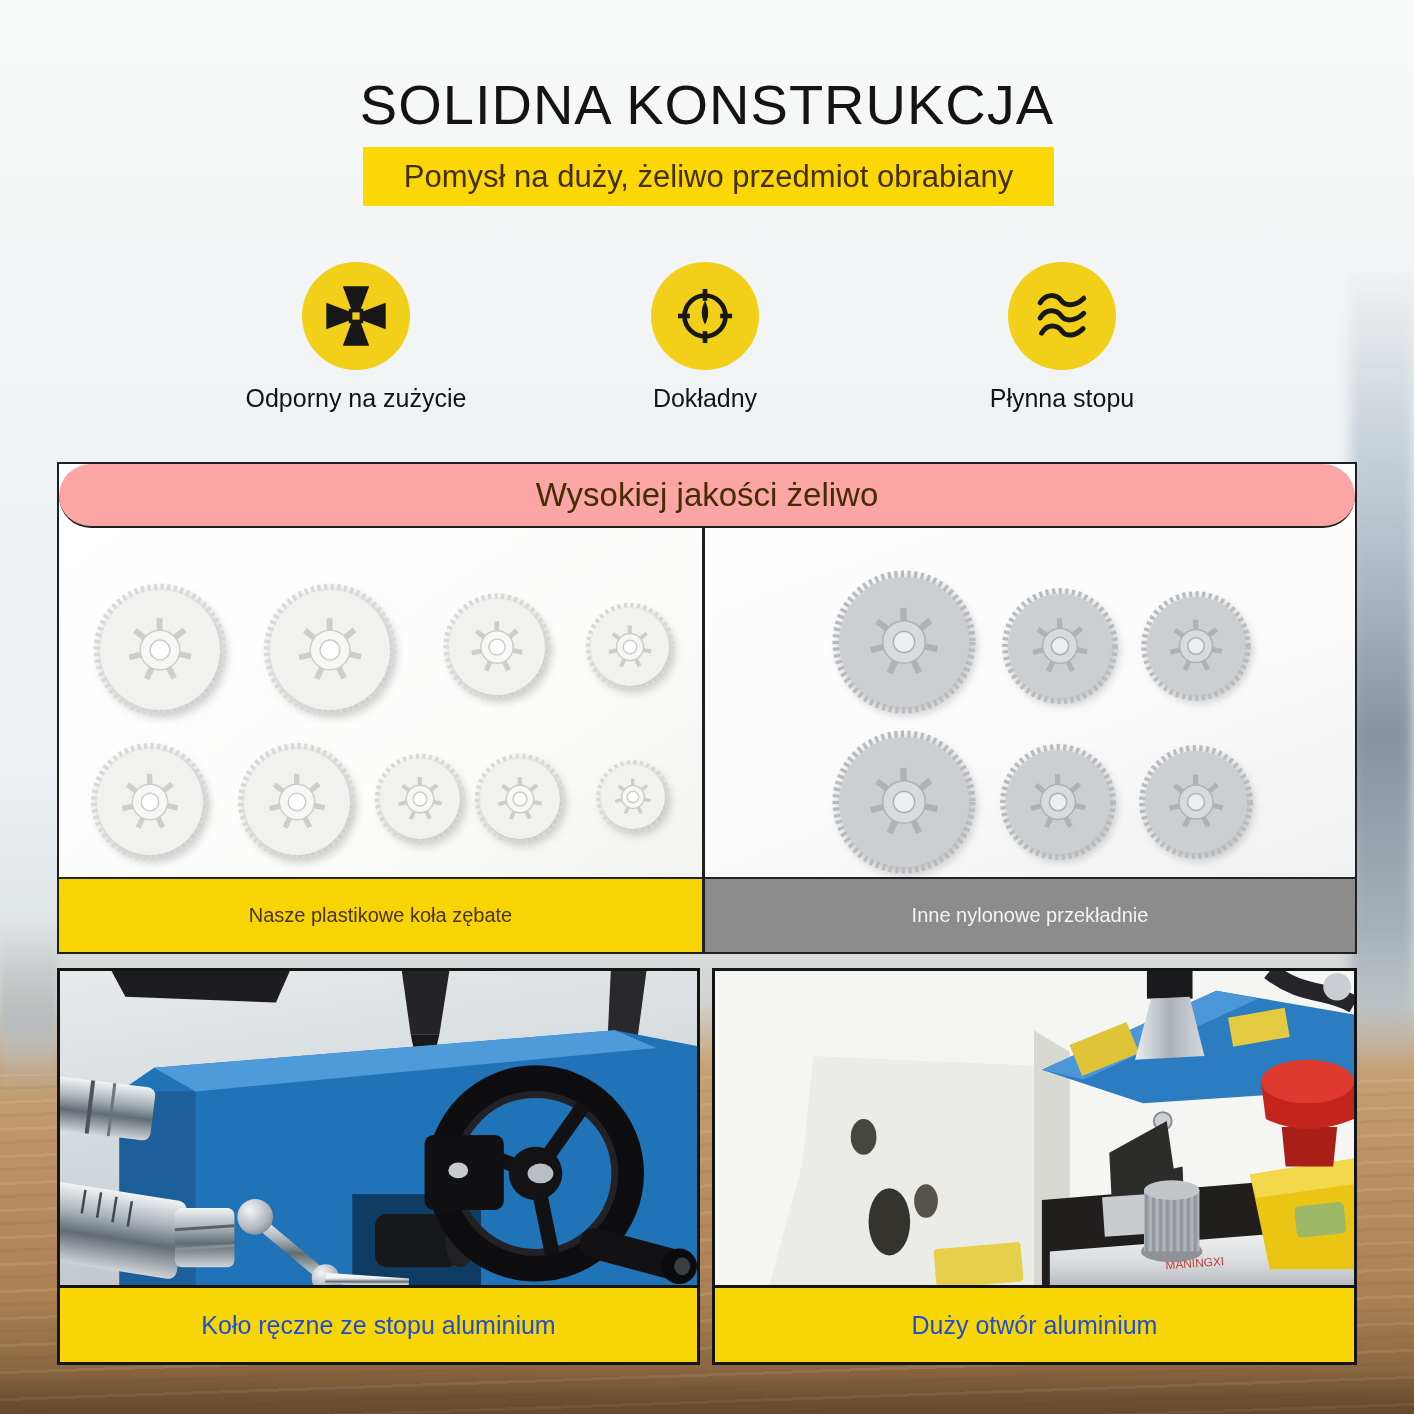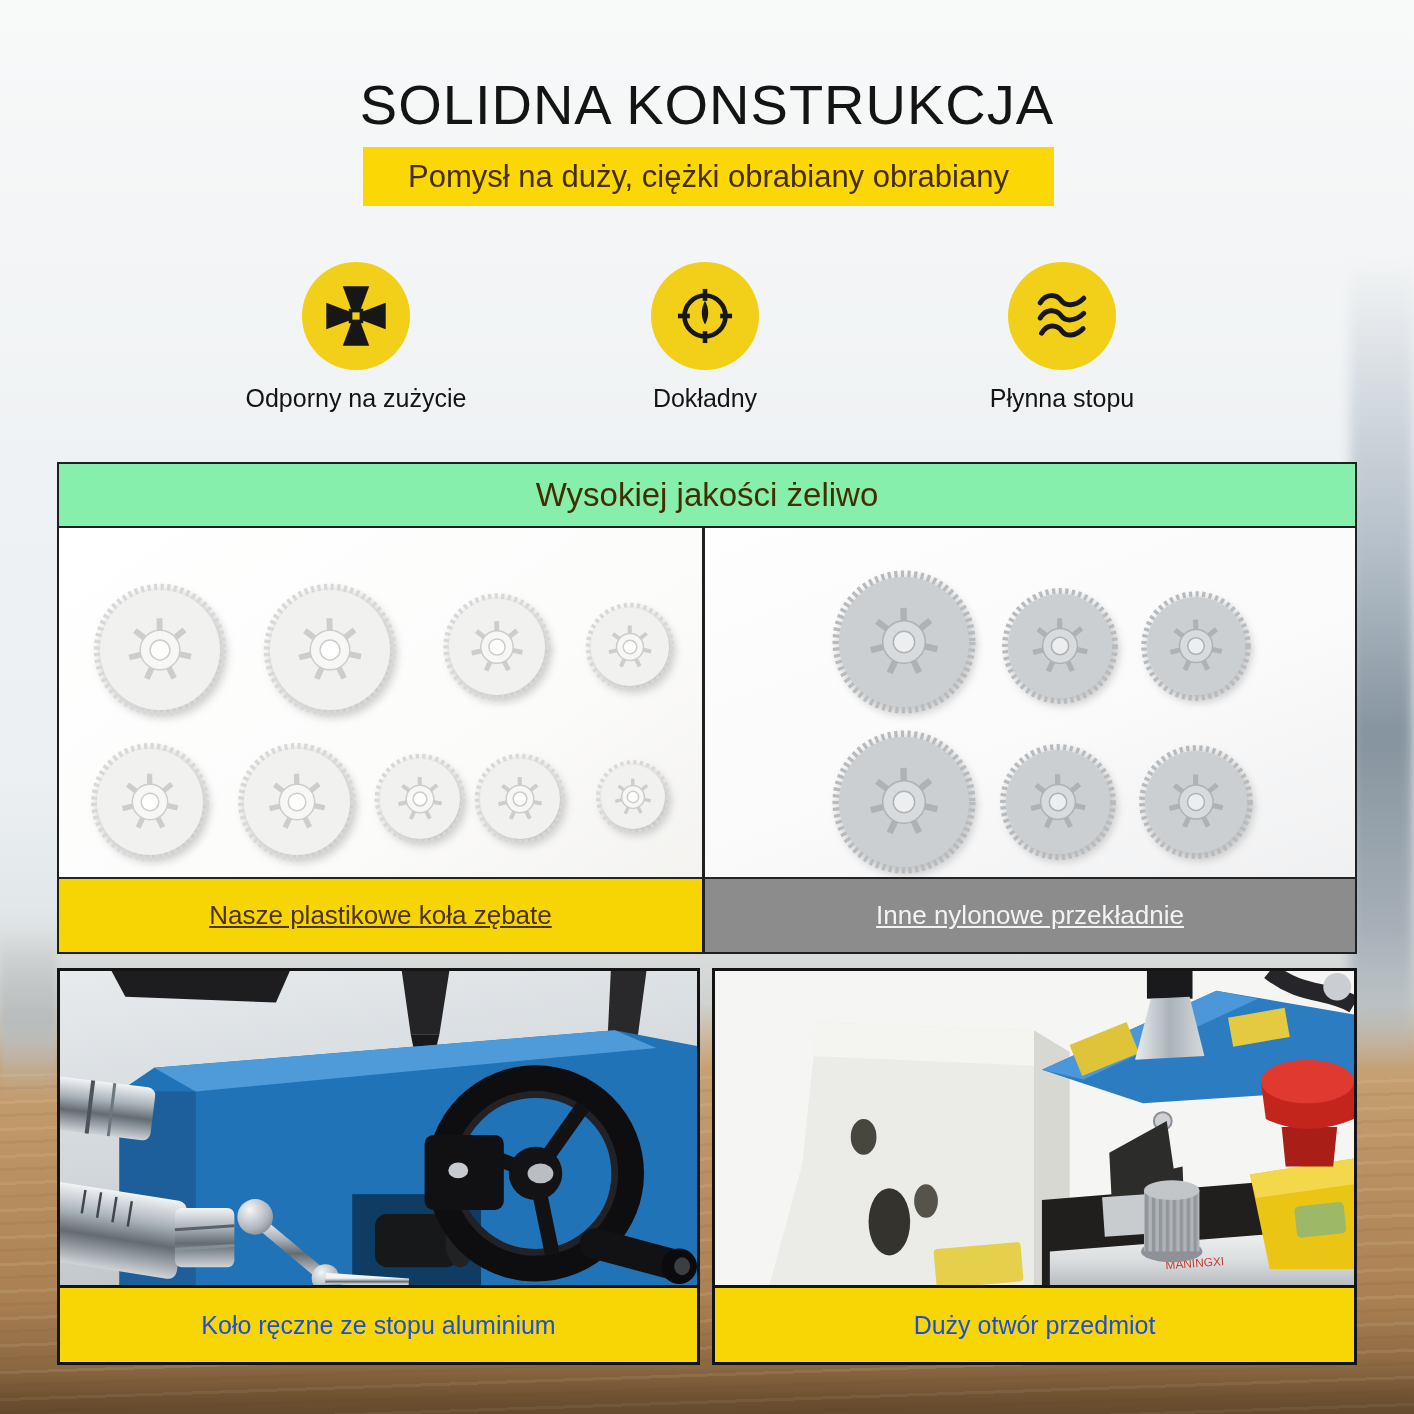--- a/index.html
+++ b/index.html
@@ -56,36 +56,35 @@
   }
   .feature .disc svg{width:66px;height:66px;display:block;}
   .feature .flabel{margin-top:14px;font-size:25px;color:#141414;}
 
   
   .quality-box{
     left:57px;top:462px;width:1300px;height:492px;box-sizing:border-box;
     border:2px solid #202020;background:#fff;display:flex;flex-direction:column;
   }
   .quality-header{
-    height:62px;flex:0 0 62px;background:#86efac;border-bottom:2px solid #202020;
+    height:62px;flex:0 0 62px;background:#fca5a5;border-bottom:2px solid #202020;
     display:flex;align-items:center;justify-content:center;
-    font-size:33px;color:#432d03;
+    font-size:33px;color:#432d03;border-radius:32px;
   }
   .quality-panels{flex:1;display:flex;min-height:0;}
   .gear-panel{position:relative;overflow:hidden;}
   .gear-panel.lp{flex:0 0 643px;border-right:3px solid #202020;
     background:linear-gradient(145deg,#ffffff 0%,#fcfcfb 55%,#f2f1ee 100%);}
   .gear-panel.rp{flex:1;
     background:linear-gradient(160deg,#fefefe 0%,#fafafb 50%,#ecedee 100%);padding-left:7px;}
   .gear-canvas{position:absolute;left:0;top:0;width:100%;height:349px;}
   .panel-caption{
     position:absolute;left:0;right:0;bottom:0;height:73px;
     border-top:2px solid #242424;display:flex;align-items:center;justify-content:center;
-    font-size:26px;
-    text-decoration:underline;
+    font-size:20px;
   }
   .panel-caption.yellow{background:#f7d404;color:#4a3408;}
   .panel-caption.gray{background:#8c8c8c;color:#f3f3f3;}
 
   
   .photo-fig{
     box-sizing:border-box;border:3px solid #141414;background:#fff;
     display:flex;flex-direction:column;margin:0;
   }
   .pf-left{left:57px;top:968px;width:643px;height:397px;}
@@ -100,21 +99,21 @@
 </style>
 </head>
 <body>
 
 <div class="abs bg-right-blur"></div>
 <div class="abs bg-left-shade"></div>
 <div class="abs bg-wood-grain"></div>
 <div class="abs bg-wood-edge"></div>
 
 <h1 class="abs page-title">SOLIDNA KONSTRUKCJA</h1>
-<div class="abs subtitle-banner">Pomysł na duży, ciężki obrabiany obrabiany</div>
+<div class="abs subtitle-banner">Pomysł na duży, żeliwo przedmiot obrabiany</div>
 
 <div class="abs feature f1">
   <div class="disc">
     <svg viewBox="0 0 100 100" aria-hidden="true">
       <g fill="#171717">
         <rect x="39" y="39" width="22" height="22"></rect>
         <polygon points="30,5 70,5 57,40 43,40"></polygon>
         <polygon points="43,60 57,60 70,95 30,95"></polygon>
         <polygon points="5,30 40,43 40,57 5,70"></polygon>
         <polygon points="95,30 95,70 60,57 60,43"></polygon>
@@ -494,14 +493,14 @@
       <path d="M540 206 L645 190 L645 216 L546 230 Z" fill="#f4d84c"></path>
       <rect x="586" y="236" width="50" height="32" rx="5" fill="#9db867" transform="rotate(-6 611 252)"></rect>
       <path d="M572 158 L628 158 L624 198 L576 198 Z" fill="#a91f18"></path>
       <path d="M551 112 L645 112 L645 150 Q598 170 556 150 Z" fill="#c3251d"></path>
       <ellipse cx="598" cy="112" rx="47" ry="22" fill="#e03a30"></ellipse>
 
       <path d="M560 0 C592 26 618 18 645 34" stroke="#26262a" stroke-width="18" fill="none"></path>
       <circle cx="628" cy="16" r="14" fill="#caced2"></circle>
     </svg>
   </div>
-  <figcaption class="photo-caption">Duży otwór przedmiot</figcaption>
+  <figcaption class="photo-caption">Duży otwór aluminium</figcaption>
 </figure>
 
 </body></html>

